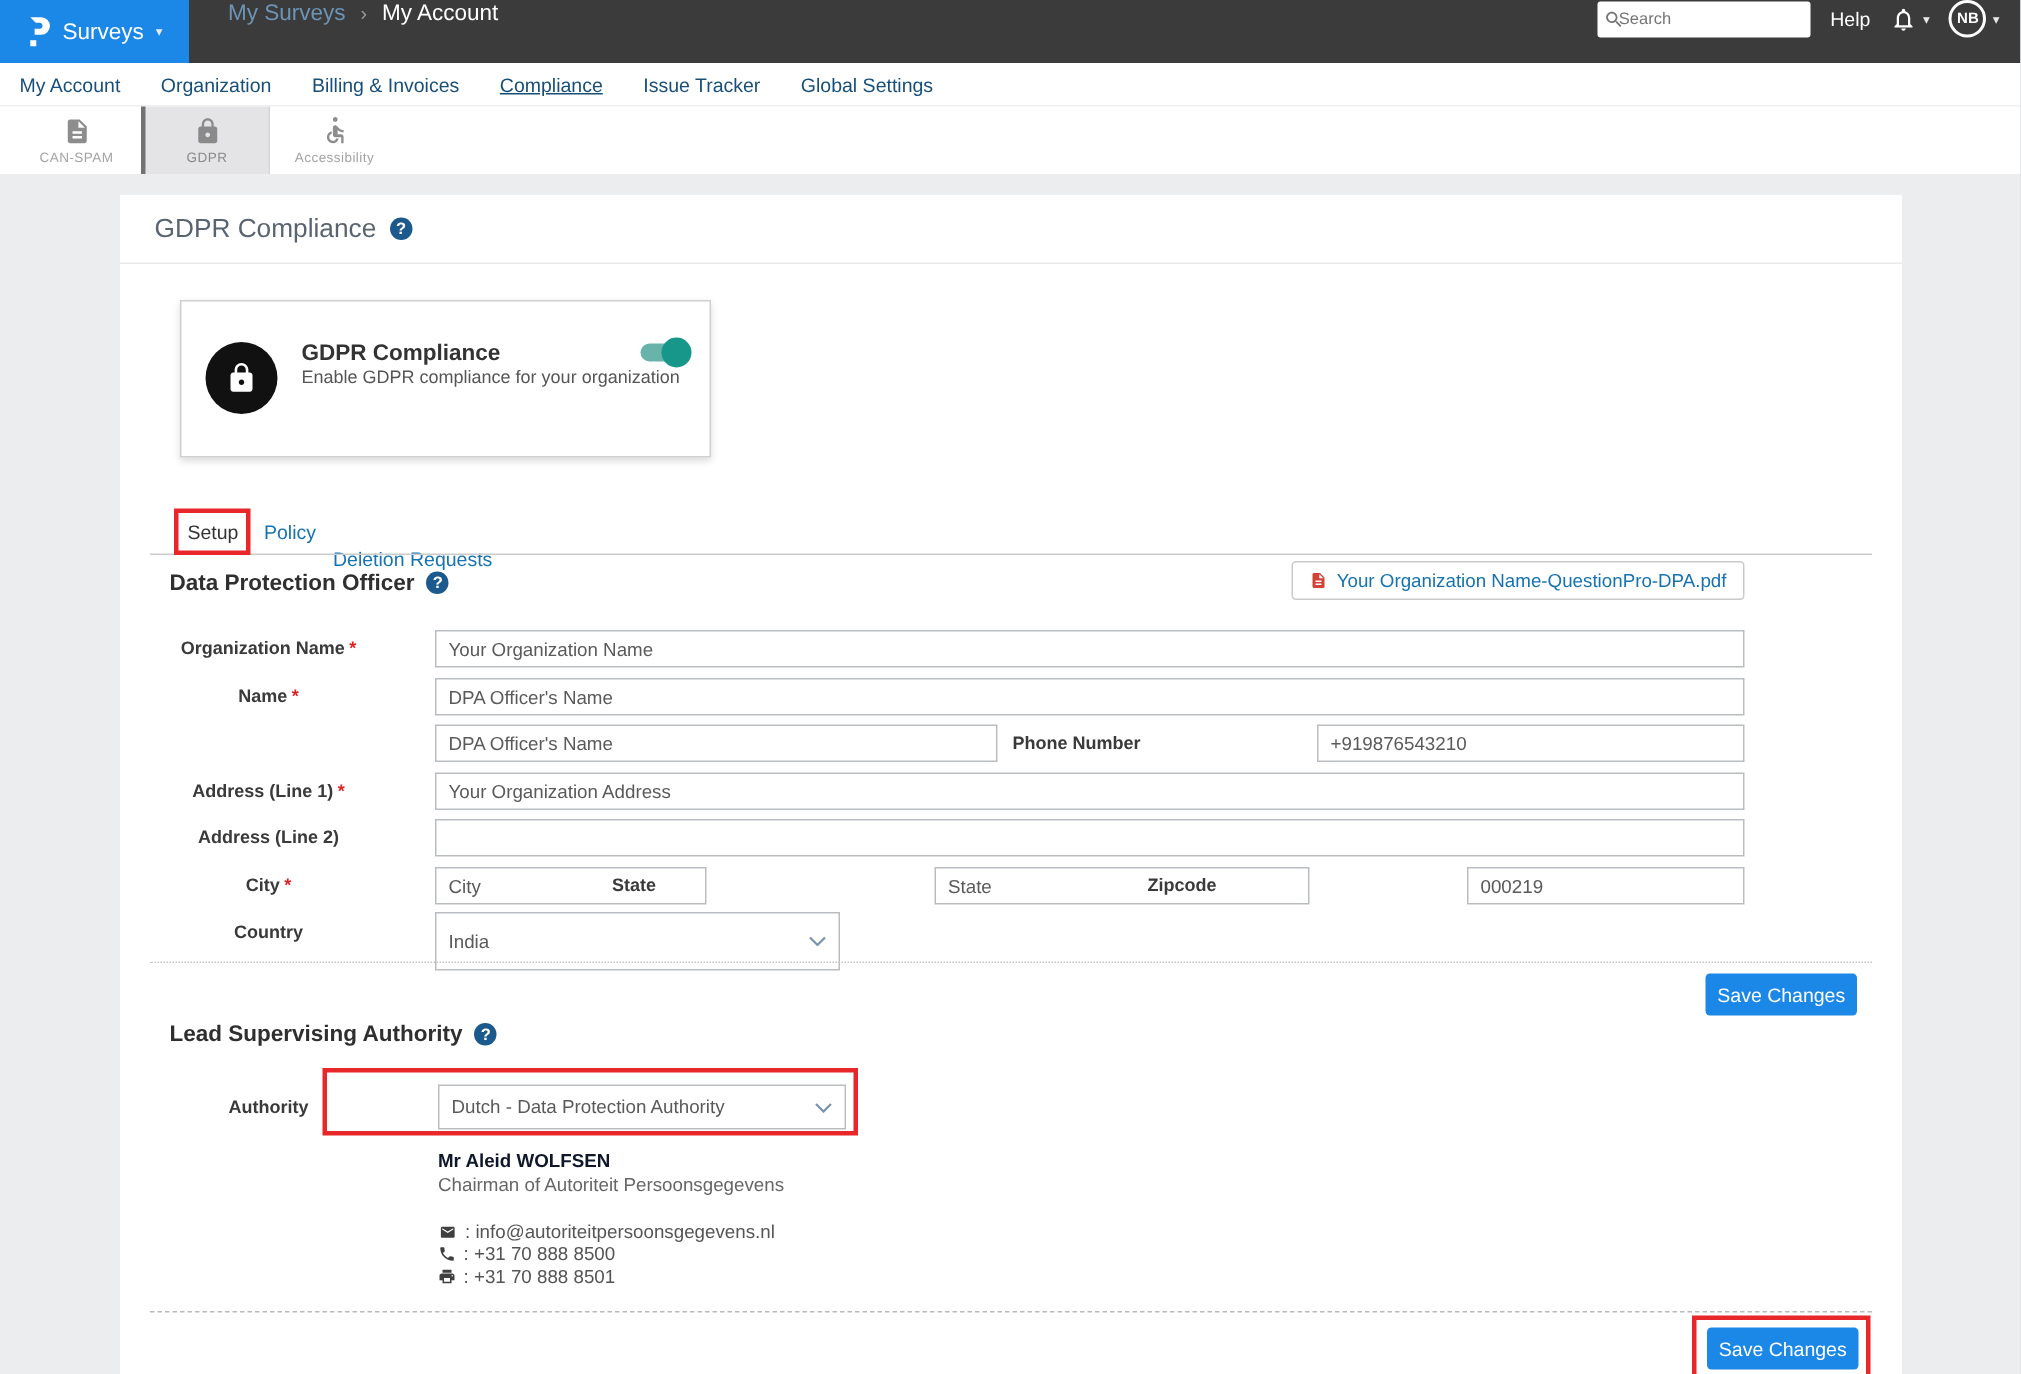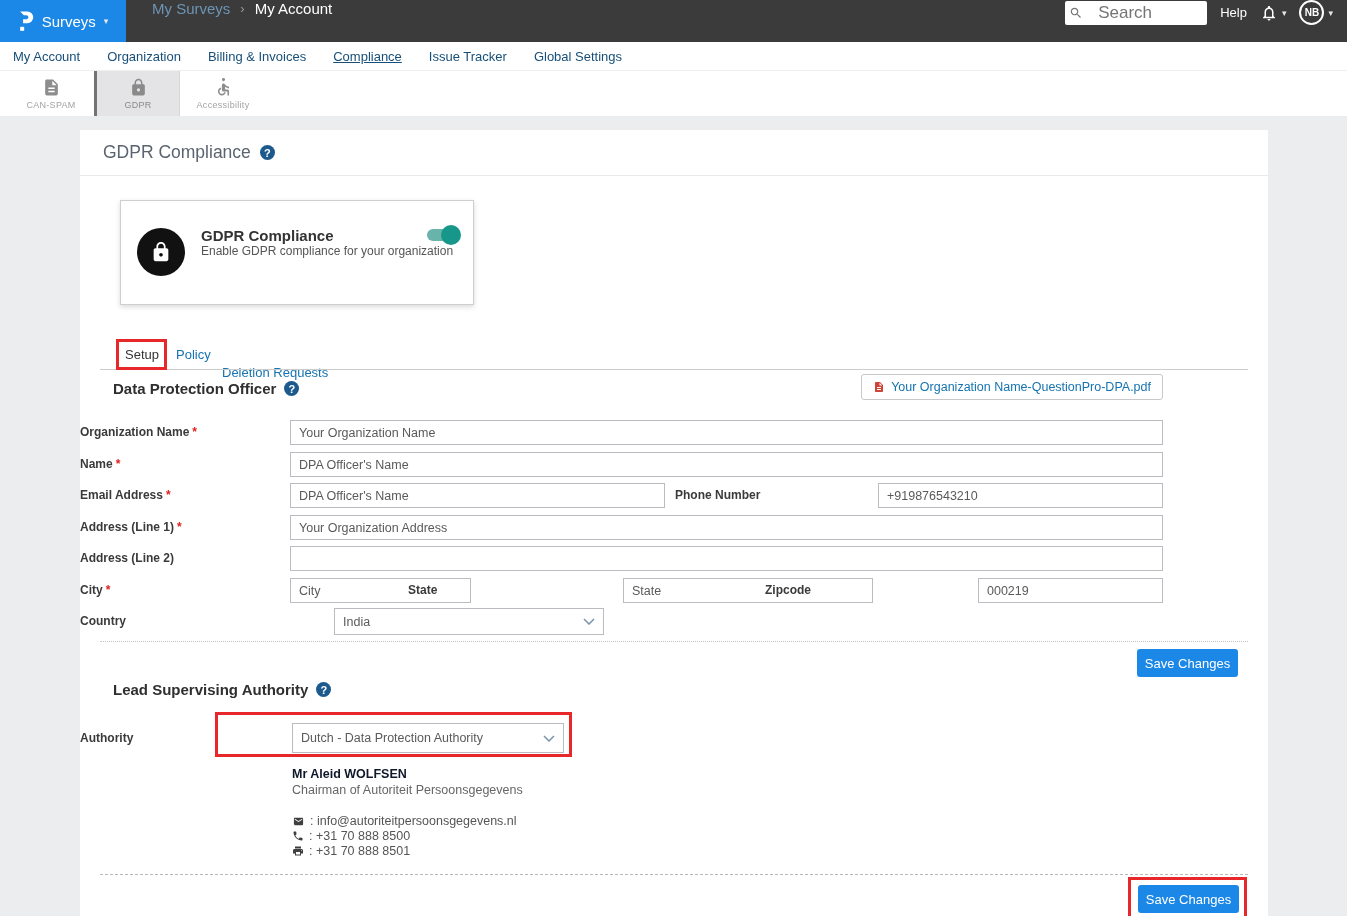--- a/index.html
+++ b/index.html
@@ -12,21 +12,21 @@
   .logo-block { width:126px; height:42px; background:#1b87e6; display:flex; align-items:center; justify-content:center; gap:8px; cursor:pointer; }
   .logo-block .prod { color:#fff; font-size:15px; }
   .caret { color:#e8e8e8; font-size:9px; }
   .breadcrumb { display:flex; align-items:center; gap:10px; margin-left:26px; font-size:15px; }
   .bc-link { color:#6d94b5; cursor:pointer; }
   .bc-sep { color:#9a9a9a; font-size:13px; }
   .bc-current { color:#ffffff; }
   .topbar-right { margin-left:auto; display:flex; align-items:center; gap:13px; padding-right:14px; }
   .searchbox { position:relative; width:142px; height:24px; background:#fff; border-radius:2px; }
   .searchbox svg { position:absolute; left:4px; top:5px; }
-  .searchbox input { width:100%; height:100%; border:none; outline:none; background:transparent; padding-left:33px; font-size:17px; color:#444; font-family:inherit; }
+  .searchbox input { width:100%; height:100%; border:none; outline:none; background:transparent; padding-left:14px; font-size:11px; color:#444; font-family:inherit; }
   .searchbox input::placeholder { color:#757575; }
   .help-link { color:#fff; font-size:13px; cursor:pointer; }
   .bell-wrap, .avatar-wrap { display:flex; align-items:center; gap:4px; cursor:pointer; }
   .avatar { width:25px; height:25px; border:2px solid #fff; border-radius:50%; color:#fff; font-size:10px; font-weight:bold; display:flex; align-items:center; justify-content:center; }
 
   
   .acct-nav { position:absolute; left:0; top:42px; width:1347px; height:29px; background:#fff; display:flex; align-items:center; gap:27px; padding-left:13px; border-bottom:1px solid #efefef; }
   .acct-nav span { font-size:13px; color:#174f79; cursor:pointer; }
   .acct-nav span.active { text-decoration:underline; }
 
@@ -56,21 +56,21 @@
   .tabs-underline { position:absolute; left:20px; top:239px; width:1148px; border-top:1px solid #ccc; }
 
   .sec-heading { position:absolute; left:33px; font-size:15px; font-weight:bold; color:#2f2f2f; display:flex; align-items:center; gap:8px; }
   .dpo-heading { top:250px; }
   .lsa-heading { top:551px; }
 
   .pdf-btn { position:absolute; right:105px; top:244px; height:26px; border:1px solid #c9c9c9; border-radius:3px; background:#fff; display:flex; align-items:center; gap:6px; padding:0 11px; cursor:pointer; }
   .pdf-btn span { font-size:12.5px; color:#1673b1; }
 
   .frow { position:absolute; left:0; width:100%; height:25px; }
-  .lbl { position:absolute; left:0; width:198px; text-align:left; font-size:12px; font-weight:bold; color:#3a3a3a; line-height:25px; }
+  .lbl { position:absolute; left:0; width:198px; text-align:center; font-size:12px; font-weight:bold; color:#3a3a3a; line-height:25px; }
   .lbl.req::after { content:"*"; color:#e02020; margin-left:3px; font-weight:bold; }
   .lbl2 { position:absolute; width:200px; text-align:left; font-size:12px; font-weight:bold; color:#3a3a3a; line-height:25px; }
   .inp { position:absolute; height:25px; border:1px solid #b9bdc1; font-size:12.5px; color:#5a5a5a; padding:0 8px; outline:none; font-family:inherit; background:#fff; }
   .r1{top:290px}.r2{top:322px}.r3{top:353px}.r4{top:385px}.r5{top:416px}.r6{top:448px}.r7{top:478px}
   .sel { position:absolute; border:1px solid #b9bdc1; background:#fff; display:flex; align-items:center; font-size:12.5px; color:#5a5a5a; padding:0 8px; cursor:pointer; }
   .sel svg { margin-left:auto; }
 
   .dotted-div { position:absolute; left:20px; top:511px; width:1148px; border-top:1px dotted #c5c5c5; }
   .dashed-div { position:absolute; left:20px; top:744px; width:1148px; border-top:1px dashed #b9b9b9; }
 
@@ -201,21 +201,20 @@
 
     <div class="frow r1">
       <label class="lbl req">Organization Name</label>
       <input class="inp" style="left: 210px; width: 873px;" value="Your Organization Name">
     </div>
     <div class="frow r2">
       <label class="lbl req">Name</label>
       <input class="inp" style="left: 210px; width: 873px;" value="DPA Officer's Name">
     </div>
     <div class="frow r3">
-      <label class="lbl req">Email Address</label>
       <input class="inp" style="left: 210px; width: 375px;" value="DPA Officer's Name">
       <label class="lbl2 req" style="left:595px;">Phone Number</label>
       <input class="inp" style="left: 798px; width: 285px;" value="+919876543210">
     </div>
     <div class="frow r4">
       <label class="lbl req">Address (Line 1)</label>
       <input class="inp" style="left: 210px; width: 873px;" value="Your Organization Address">
     </div>
     <div class="frow r5">
       <label class="lbl">Address (Line 2)</label>
@@ -224,21 +223,21 @@
     <div class="frow r6">
       <label class="lbl req">City</label>
       <input class="inp" style="left: 210px; width: 181px;" value="City">
       <label class="lbl2 req" style="left:328px;">State</label>
       <input class="inp" style="left: 543px; width: 250px;" value="State">
       <label class="lbl2 req" style="left:685px;">Zipcode</label>
       <input class="inp" style="left: 898px; width: 185px;" value="000219">
     </div>
     <div class="frow r7" style="height:27px;">
       <label class="lbl" style="line-height:27px;">Country</label>
-      <div class="sel" style="left:210px;width:270px;height:27px;margin-left:44px;">
+      <div class="sel" style="left:210px;width:270px;height:39px;">
         <span>India</span>
         <svg width="12" height="7" viewBox="0 0 12 7">
             <path d="M1 1l5 5 5-5" fill="none" stroke="#7a93ad" stroke-width="1.5"></path>
           </svg>
       </div>
     </div>
 
     <div class="dotted-div"></div>
     <button class="btn-primary save1">Save Changes</button>
 

